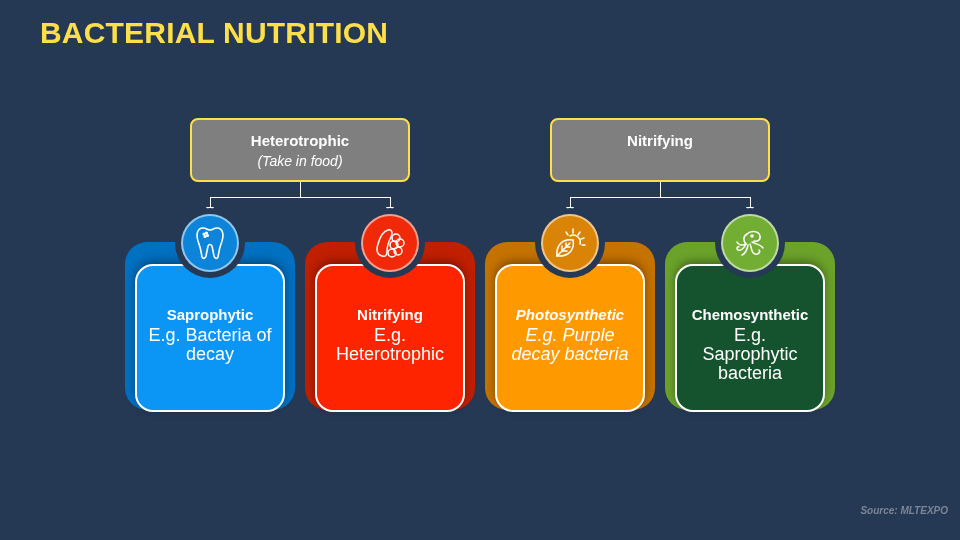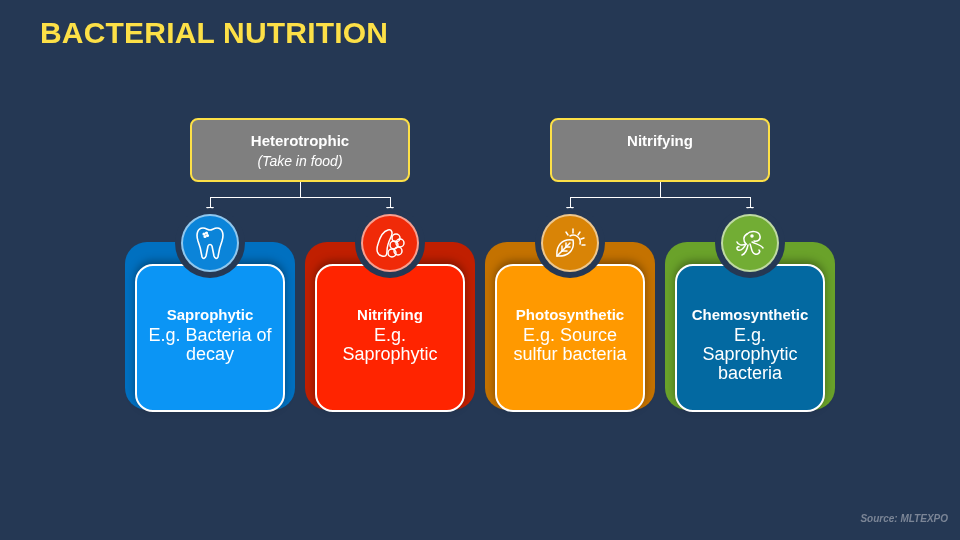--- a/index.html
+++ b/index.html
@@ -46,21 +46,21 @@
   .icon-circle {
     position: absolute; top: 208px; width: 70px; height: 70px;
     border-radius: 50%; background: #253854;
   }
   .icon-circle .inner {
     position: absolute; left: 6px; top: 6px; width: 58px; height: 58px;
     border-radius: 50%; border: 2px solid rgba(255,255,255,0.55);
     display: flex; align-items: center; justify-content: center;
   }
   .source {
-    position: absolute; right: 12px; bottom: 16px;
+    position: absolute; right: 12px; bottom: 24px;
     font-size: 10px; font-style: italic; font-weight: bold; color: #7b8596;
   }
 </style>
 </head>
 <body>
 
 <div class="title">BACTERIAL NUTRITION</div>
 
 <div class="group-box" style="left:190px;">
   <div class="gt">Heterotrophic</div>
@@ -100,41 +100,41 @@
         <circle cx="10" cy="10.5" r="0.8" fill="#fff"></circle>
         <circle cx="12.5" cy="9.5" r="0.8" fill="#fff"></circle>
     </svg>
   </div>
 </div>
 
 <div class="card" style="left:305px;">
   <div class="back" style="background:#c01f00;"></div>
   <div class="front" style="background:#ff2400;">
     <div class="ct">Nitrifying</div>
-    <div class="cd">E.g. Saprophytic</div>
+    <div class="cd">E.g. Heterotrophic</div>
   </div>
 </div>
 <div class="icon-circle" style="left:355px;">
   <div class="inner" style="background:#f02a08;">
     <svg width="34" height="34" viewBox="0 0 34 34" fill="none" stroke="#fff" stroke-width="1.5">
       <path d="M9 30 C4 29 3 24 5 18 C7 11 11 5 15 4 C19 3 20 7 18 11 C16 15 14 21 14 25 C14 30 12 31 9 30 Z"></path>
       <circle cx="23" cy="12" r="4"></circle>
         <circle cx="27" cy="17" r="4"></circle>
         <circle cx="21" cy="19" r="4"></circle>
         <circle cx="25" cy="25" r="4"></circle>
         <circle cx="19" cy="27" r="4"></circle>
     </svg>
   </div>
 </div>
 
 <div class="card" style="left:485px;">
   <div class="back" style="background:#c47200;"></div>
-  <div class="front" style="background:#ff9900;">
+  <div class="front" style="background:#ff9900;font-style:italic;">
     <div class="ct">Photosynthetic</div>
-    <div class="cd">E.g. Source sulfur bacteria</div>
+    <div class="cd">E.g. Purple decay bacteria</div>
   </div>
 </div>
 <div class="icon-circle" style="left:535px;">
   <div class="inner" style="background:#d98406;">
     <svg width="34" height="34" viewBox="0 0 34 34" fill="none" stroke="#fff" stroke-width="1.5" stroke-linecap="round">
       <path d="M17 10 A7 7 0 0 1 27 18"></path>
       <line x1="20" y1="3" x2="20" y2="7"></line>
         <line x1="27" y1="6" x2="25" y2="9"></line>
         <line x1="31" y1="12" x2="28" y2="13"></line>
         <line x1="32" y1="19" x2="29" y2="19"></line>
@@ -144,21 +144,21 @@
         <line x1="9" y1="25" x2="9" y2="20"></line>
         <line x1="9" y1="25" x2="14" y2="25"></line>
         <line x1="13" y1="21" x2="13" y2="17"></line>
         <line x1="13" y1="21" x2="17" y2="21"></line>
     </svg>
   </div>
 </div>
 
 <div class="card" style="left:665px;">
   <div class="back" style="background:#6aa22a;"></div>
-  <div class="front" style="background:#0369a1;">
+  <div class="front" style="background:#14532d;">
     <div class="ct">Chemosynthetic</div>
     <div class="cd">E.g. Saprophytic bacteria</div>
   </div>
 </div>
 <div class="icon-circle" style="left:715px;">
   <div class="inner" style="background:#72ad34;">
     <svg width="34" height="34" viewBox="0 0 34 34" fill="none" stroke="#fff" stroke-width="1.5" stroke-linecap="round">
       <path d="M14 8 C18 4 26 5 27 10 C28 14 24 16 21 15"></path>
       <path d="M14 8 C10 10 10 15 13 18 C9 20 5 19 4 16"></path>
       <path d="M13 18 C11 22 8 25 5 24 C3 23 4 20 6 21"></path>

